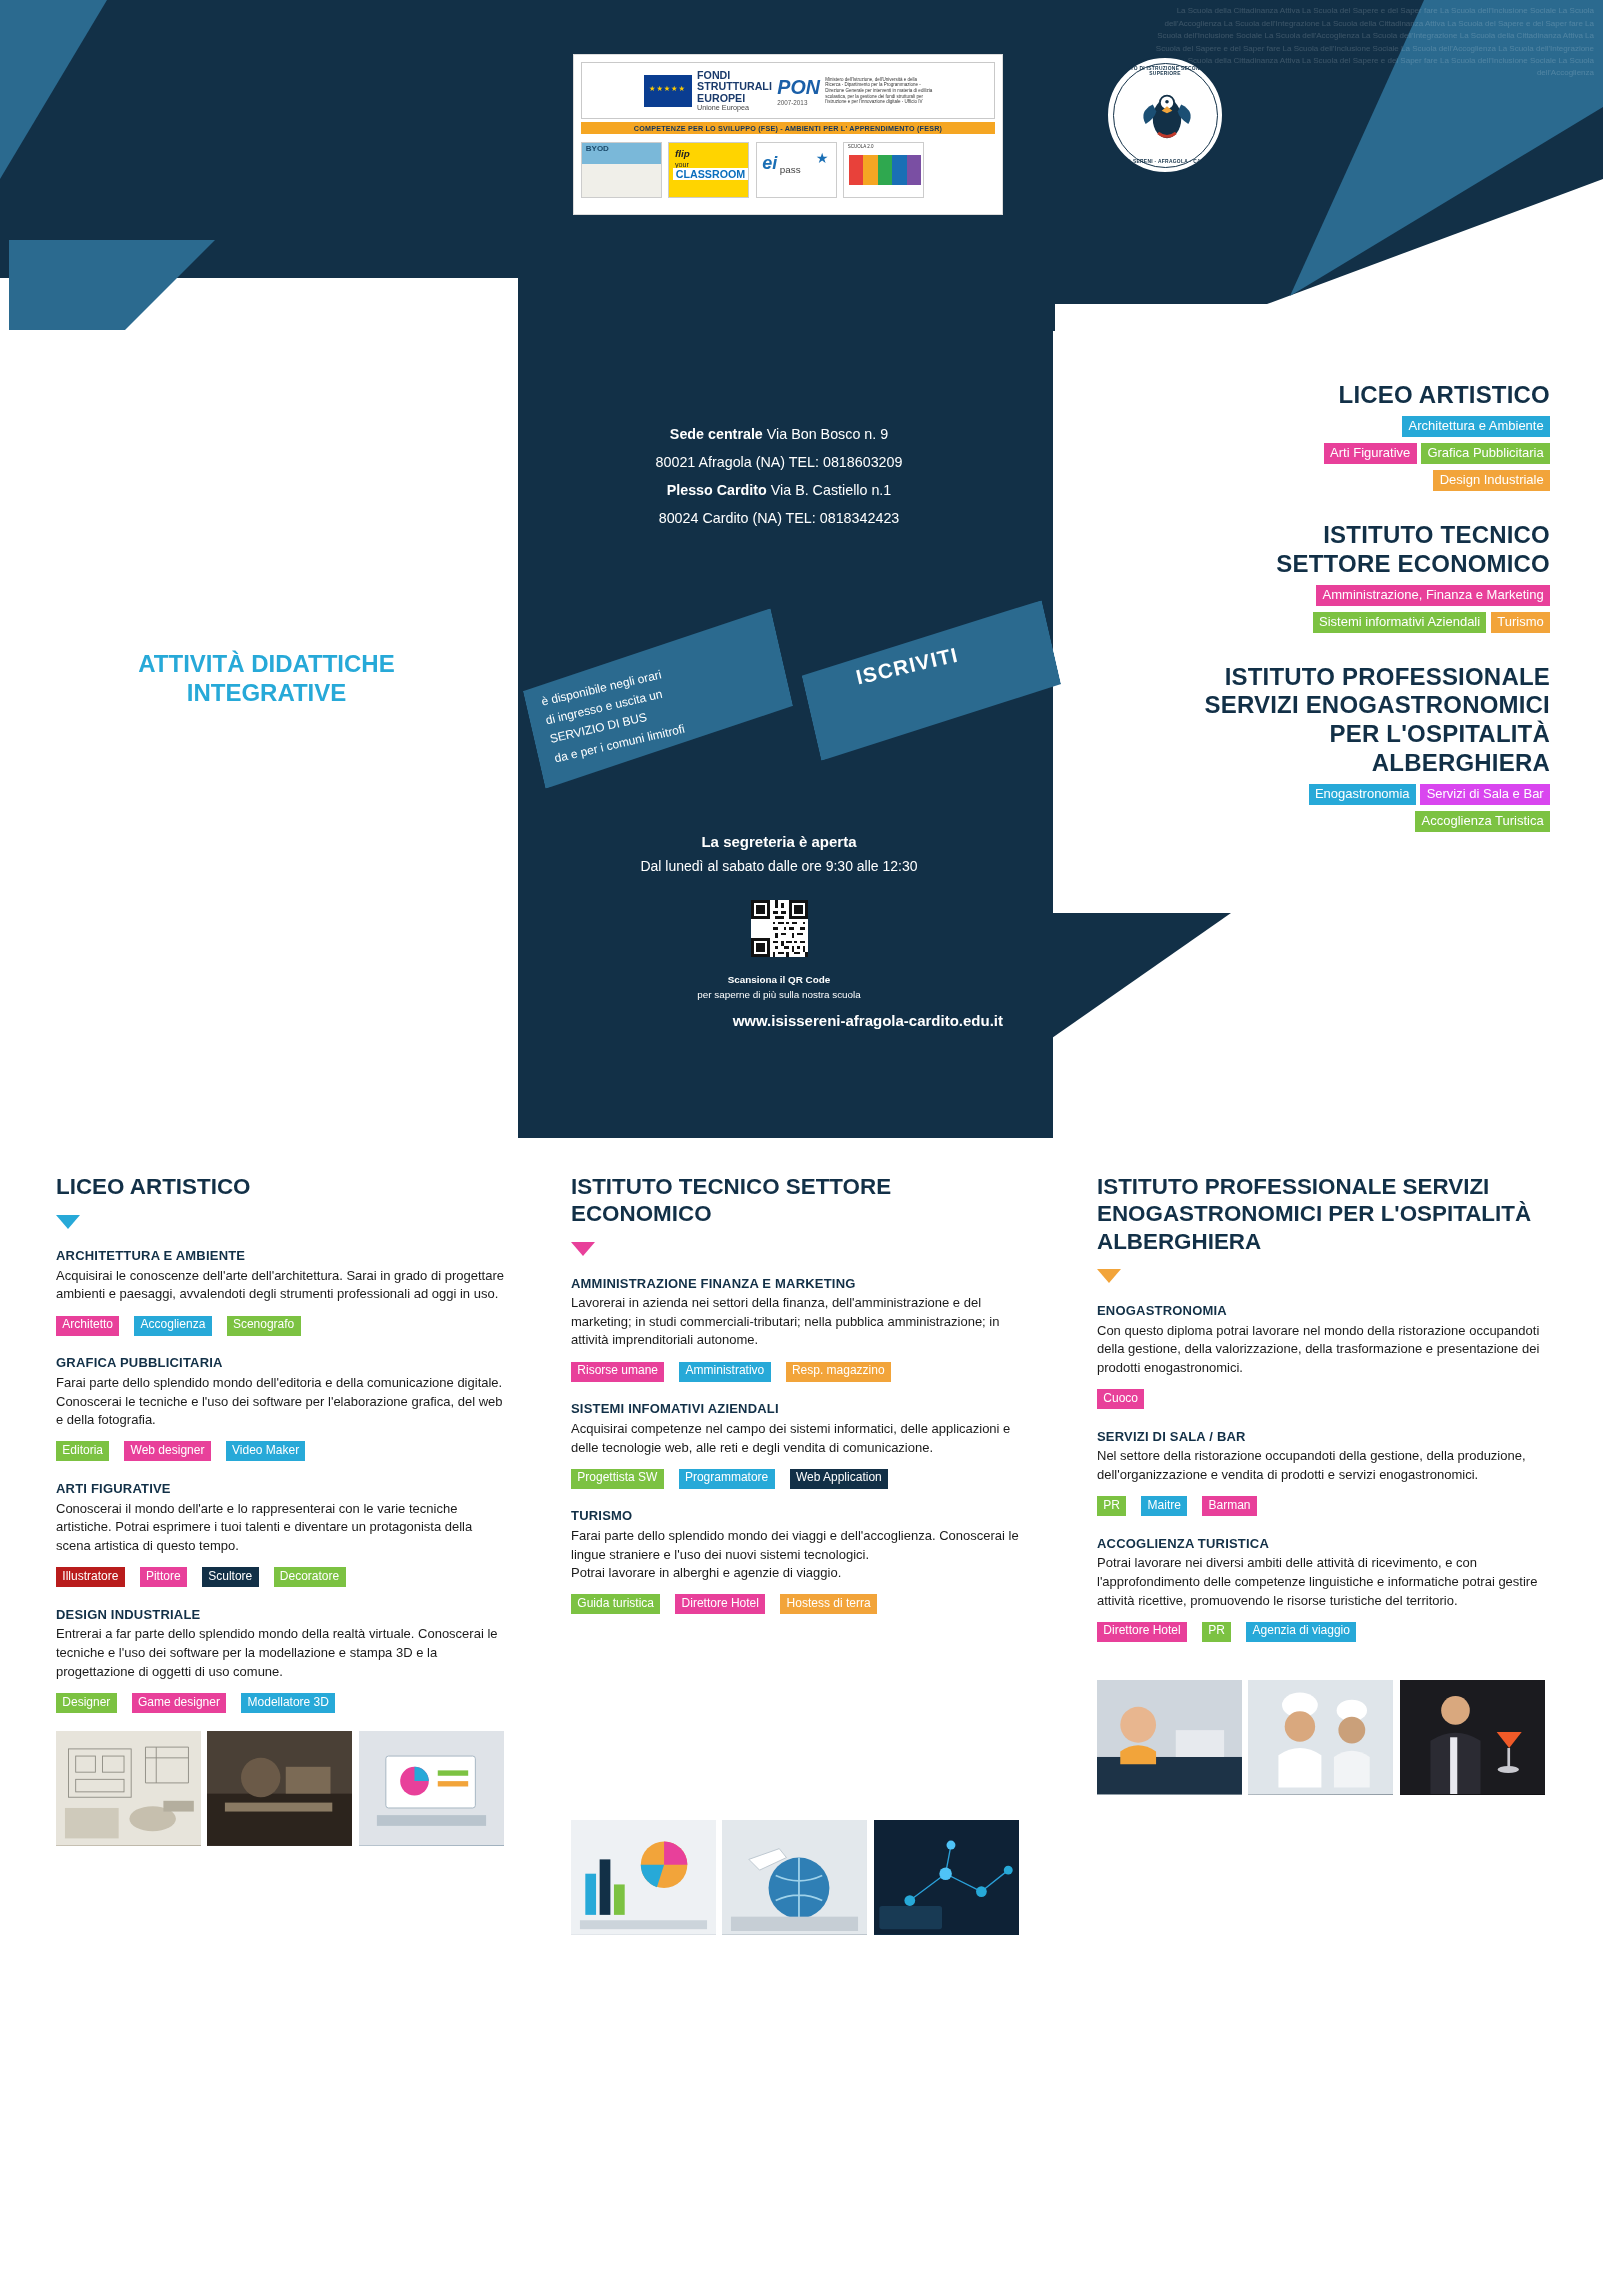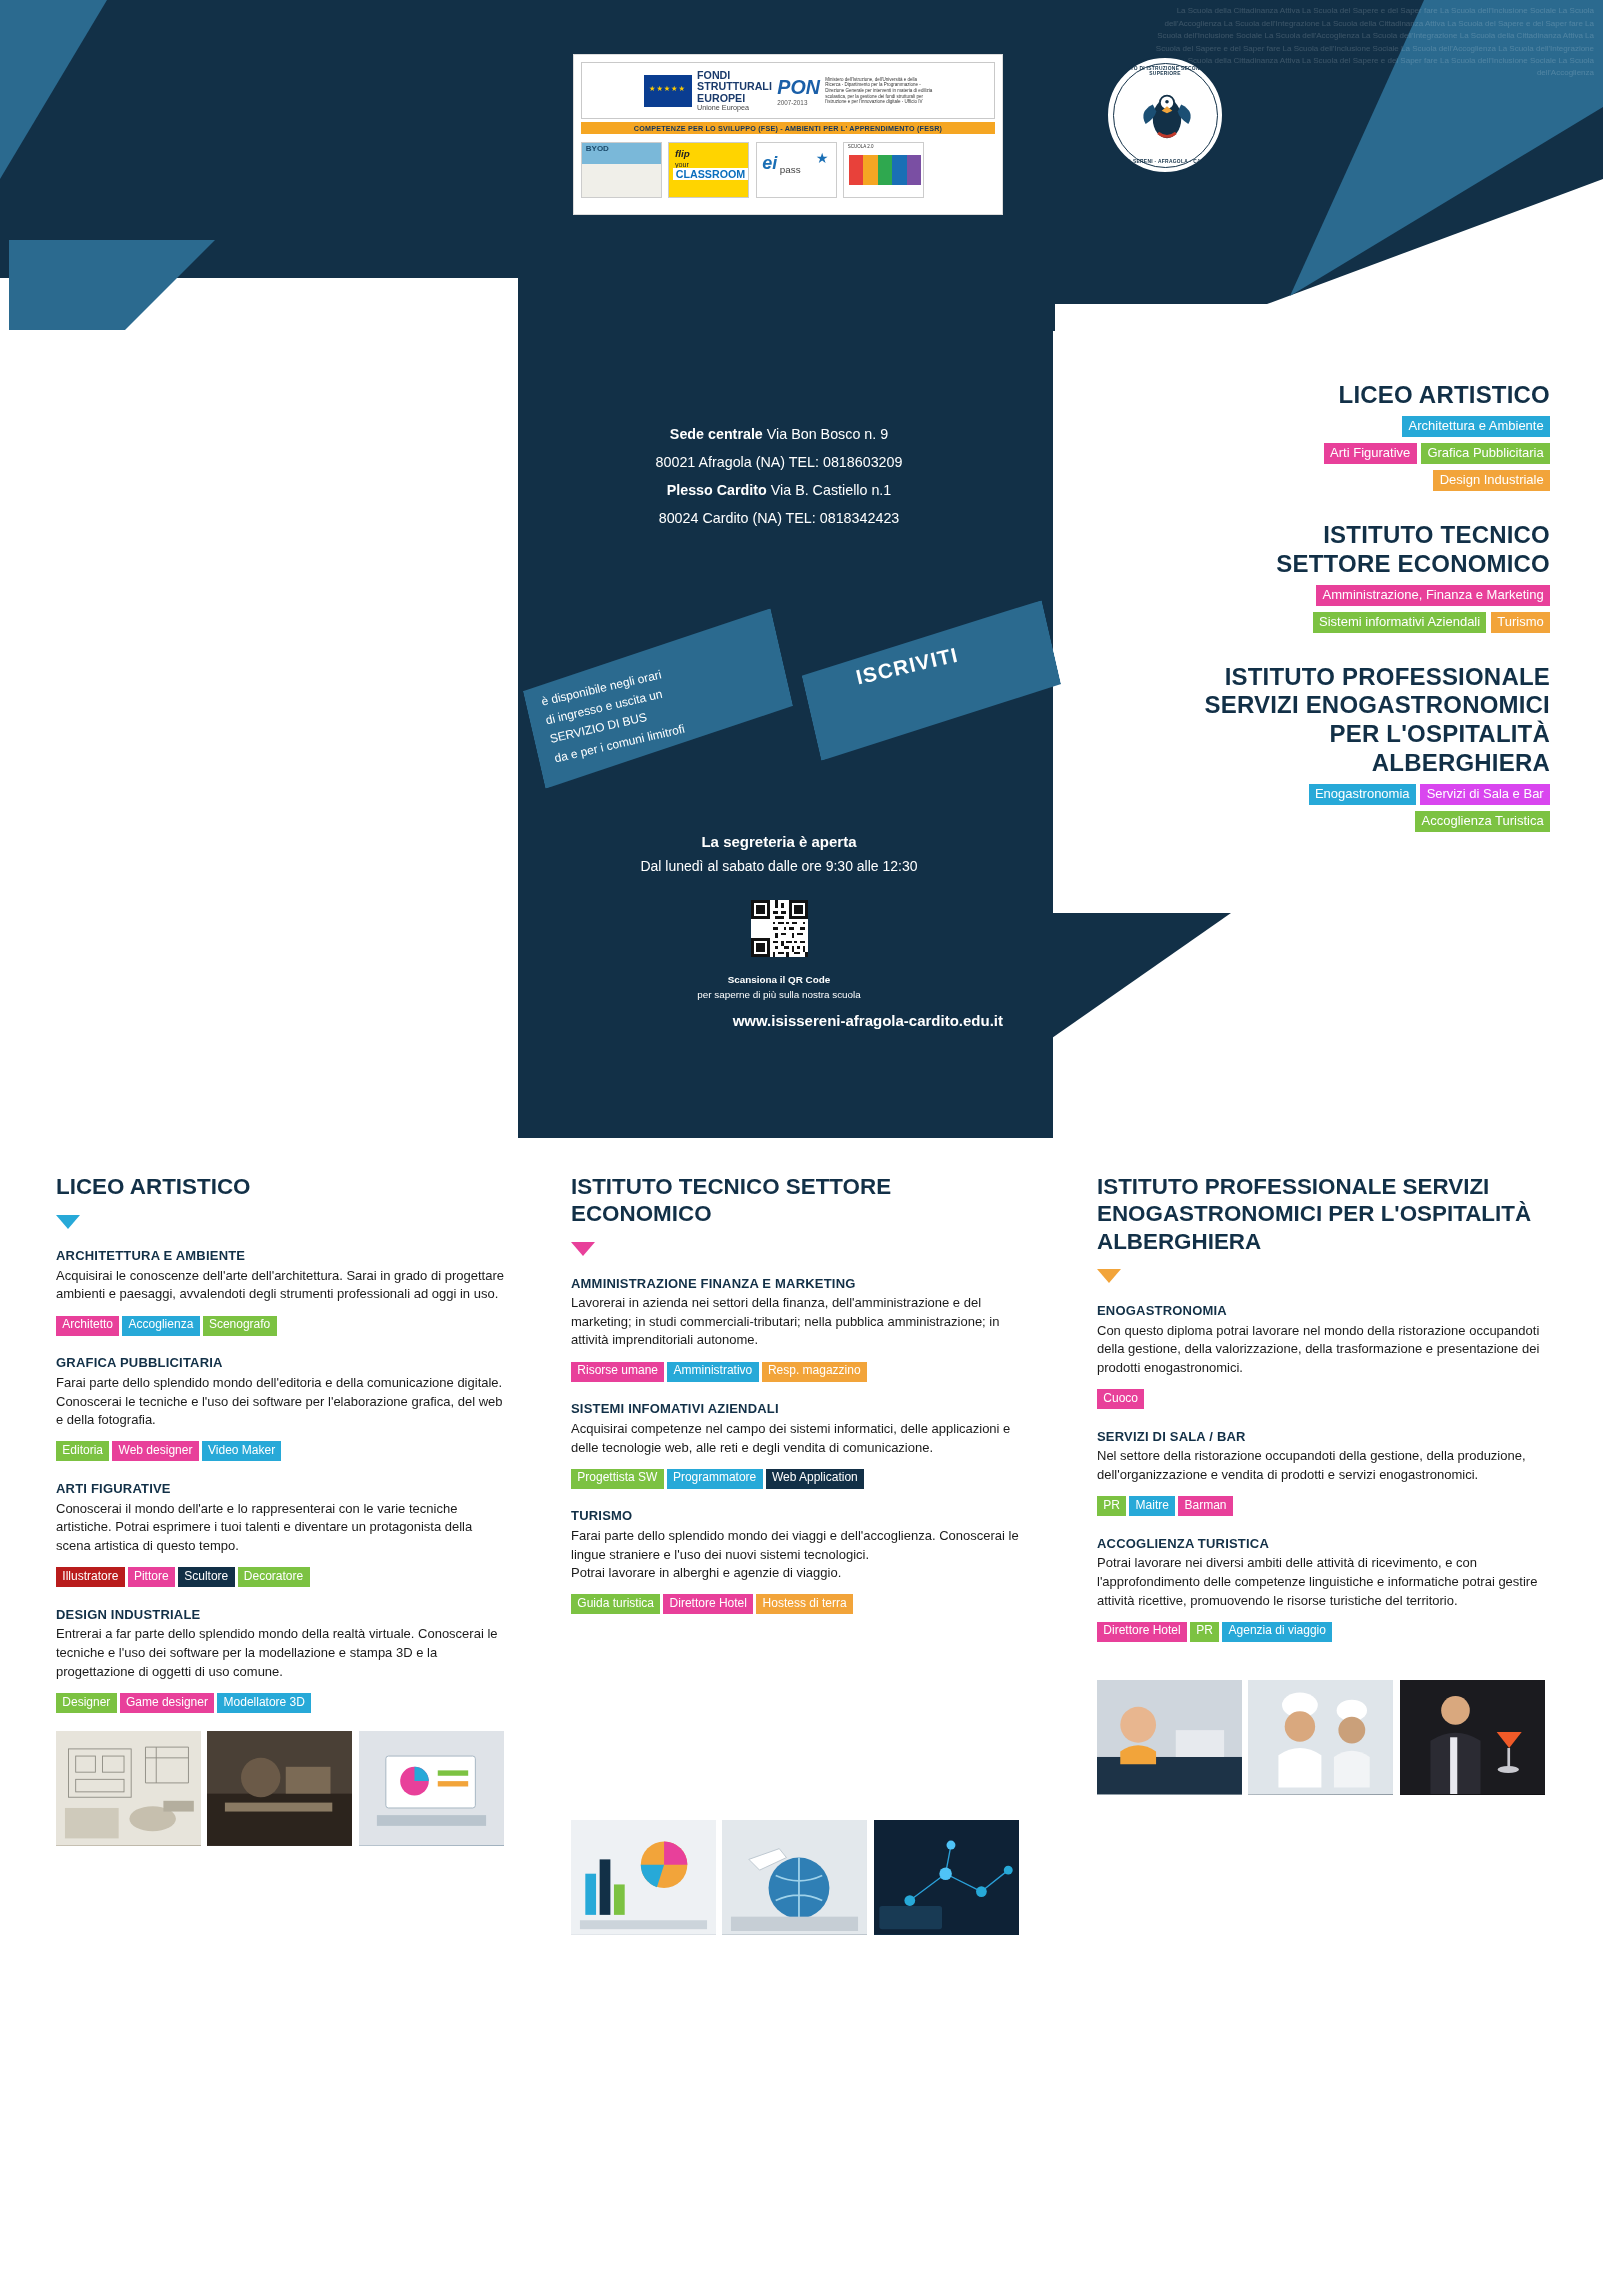--- a/index.html
+++ b/index.html
@@ -232,21 +232,21 @@
   .tri-cyan { border-top:14.3px solid #27a9d8; }
   .tri-pink { border-top:14.3px solid #e8409a; }
   .tri-org  { border-top:14.3px solid #f2a43a; }
 
   .sec { margin-top:19.7px; }
   .sec h3 {
     margin:0 0 3.6px 0; font-size:13px; font-weight:bold; color:#123047;
     letter-spacing:0.2px; text-transform:uppercase;
   }
   .sec p { margin:0; font-size:13px; line-height:1.43; color:#1b1b1b; }
-  .chips { margin-top:11.6px; display:flex; flex-wrap:wrap; gap:3px; }
+  .chips { margin-top:11.6px; display:flex; flex-wrap:wrap; gap:15px; }
   .chip {
     color:#ffffff; font-size:12px; padding:1.8px 6.3px 2.7px 6.3px; line-height:1.3;
     white-space:nowrap;
   }
 
   
   .photos { display:flex; gap:6.3px; margin-top:18px; }
   .ph { width:145px; height:115px; position:relative; overflow:hidden; background:#ccc; }
   .ph-1 { background:linear-gradient(160deg,#e9e6dd,#cfc9bb 55%,#b7b1a2); }
   .ph-2 { background:linear-gradient(150deg,#5c5042,#2e2620 70%); }
@@ -324,20 +324,22 @@
       <circle cx="36" cy="15" r="2" fill="#123047"></circle>
       <path d="M36 20 l6 5 -6 3 -6 -3 Z" fill="#f2a43a"></path>
       <path d="M26 50 q10 8 20 0" stroke="#c0392b" stroke-width="3" fill="none"></path>
     </svg>
   </div>
 
   <div class="mission-h">MISSION</div>
   <div class="mission-p" style="white-space:pre-line">Dall'aggregazione dell'ITS  "E. Sereni" di Afragola e del Liceo Artistico di Cardito, nasce nel 2014, l'I.S.I.S. "Emilio Sereni" Afragola – Cardito come elemento attivo nella promozione e nello sviluppo del territorio.
 La missione di questa scuola è formare personale qualificato e specializzato ma che siano anche cittadini europei attivi, favorire l'inclusione, l'integrazione e l'accoglienza.</div>
 
+  <div class="attivita-h" style="white-space:pre-line">ATTIVITÀ DIDATTICHE
+INTEGRATIVE</div>
   <div class="attivita-p" style="white-space:pre-line">Laboratorio teatrale, danza e canto.
 Centro sportivo.
 Stage Aziendali e Linguistici in Italia e all'estero.
 Progetto IGS Campania Simulazione d'Impresa.
 Viaggi di Istruzione.
 Visite a Musei e Mostre.
 Concorsi Grafici.
 Esposizione di Quadri e Mostre.
 Stage e Corsi di orientamento per studenti.
 Libriamoci.

